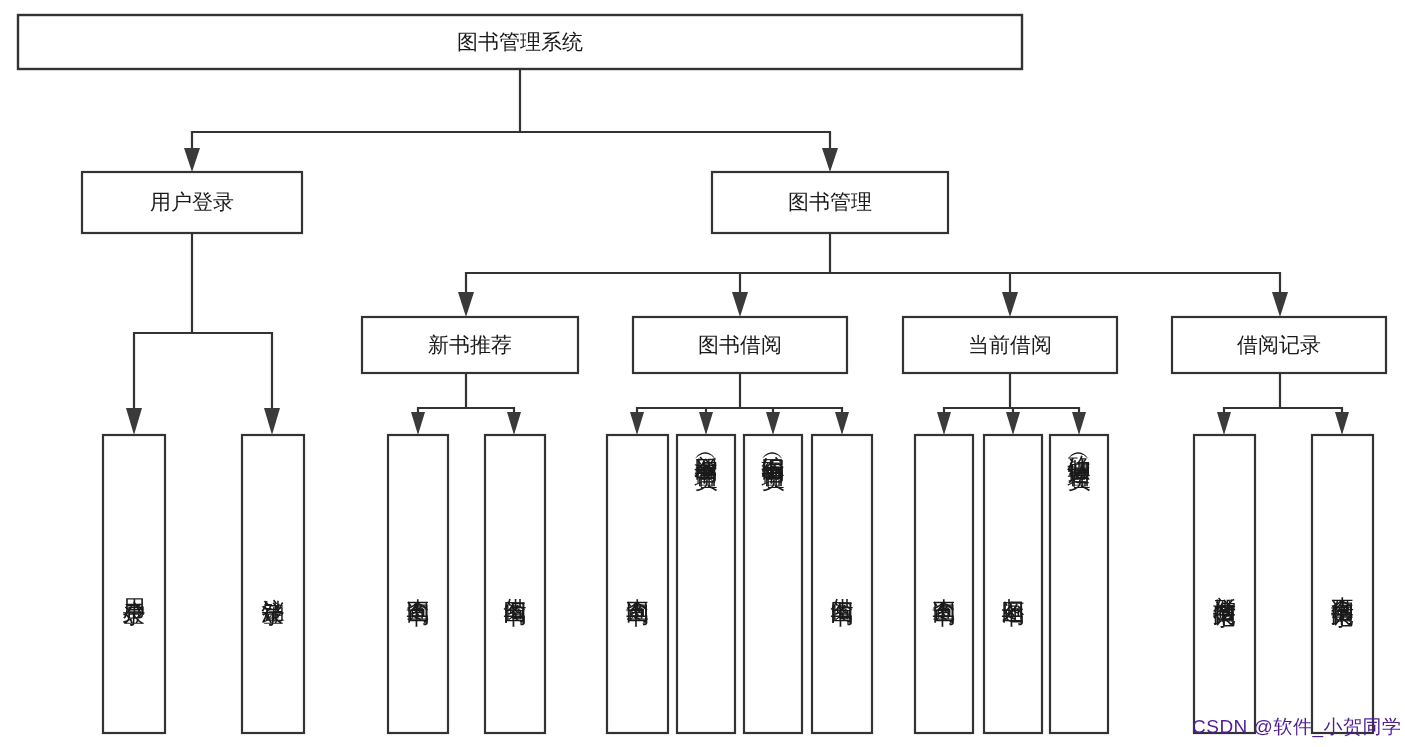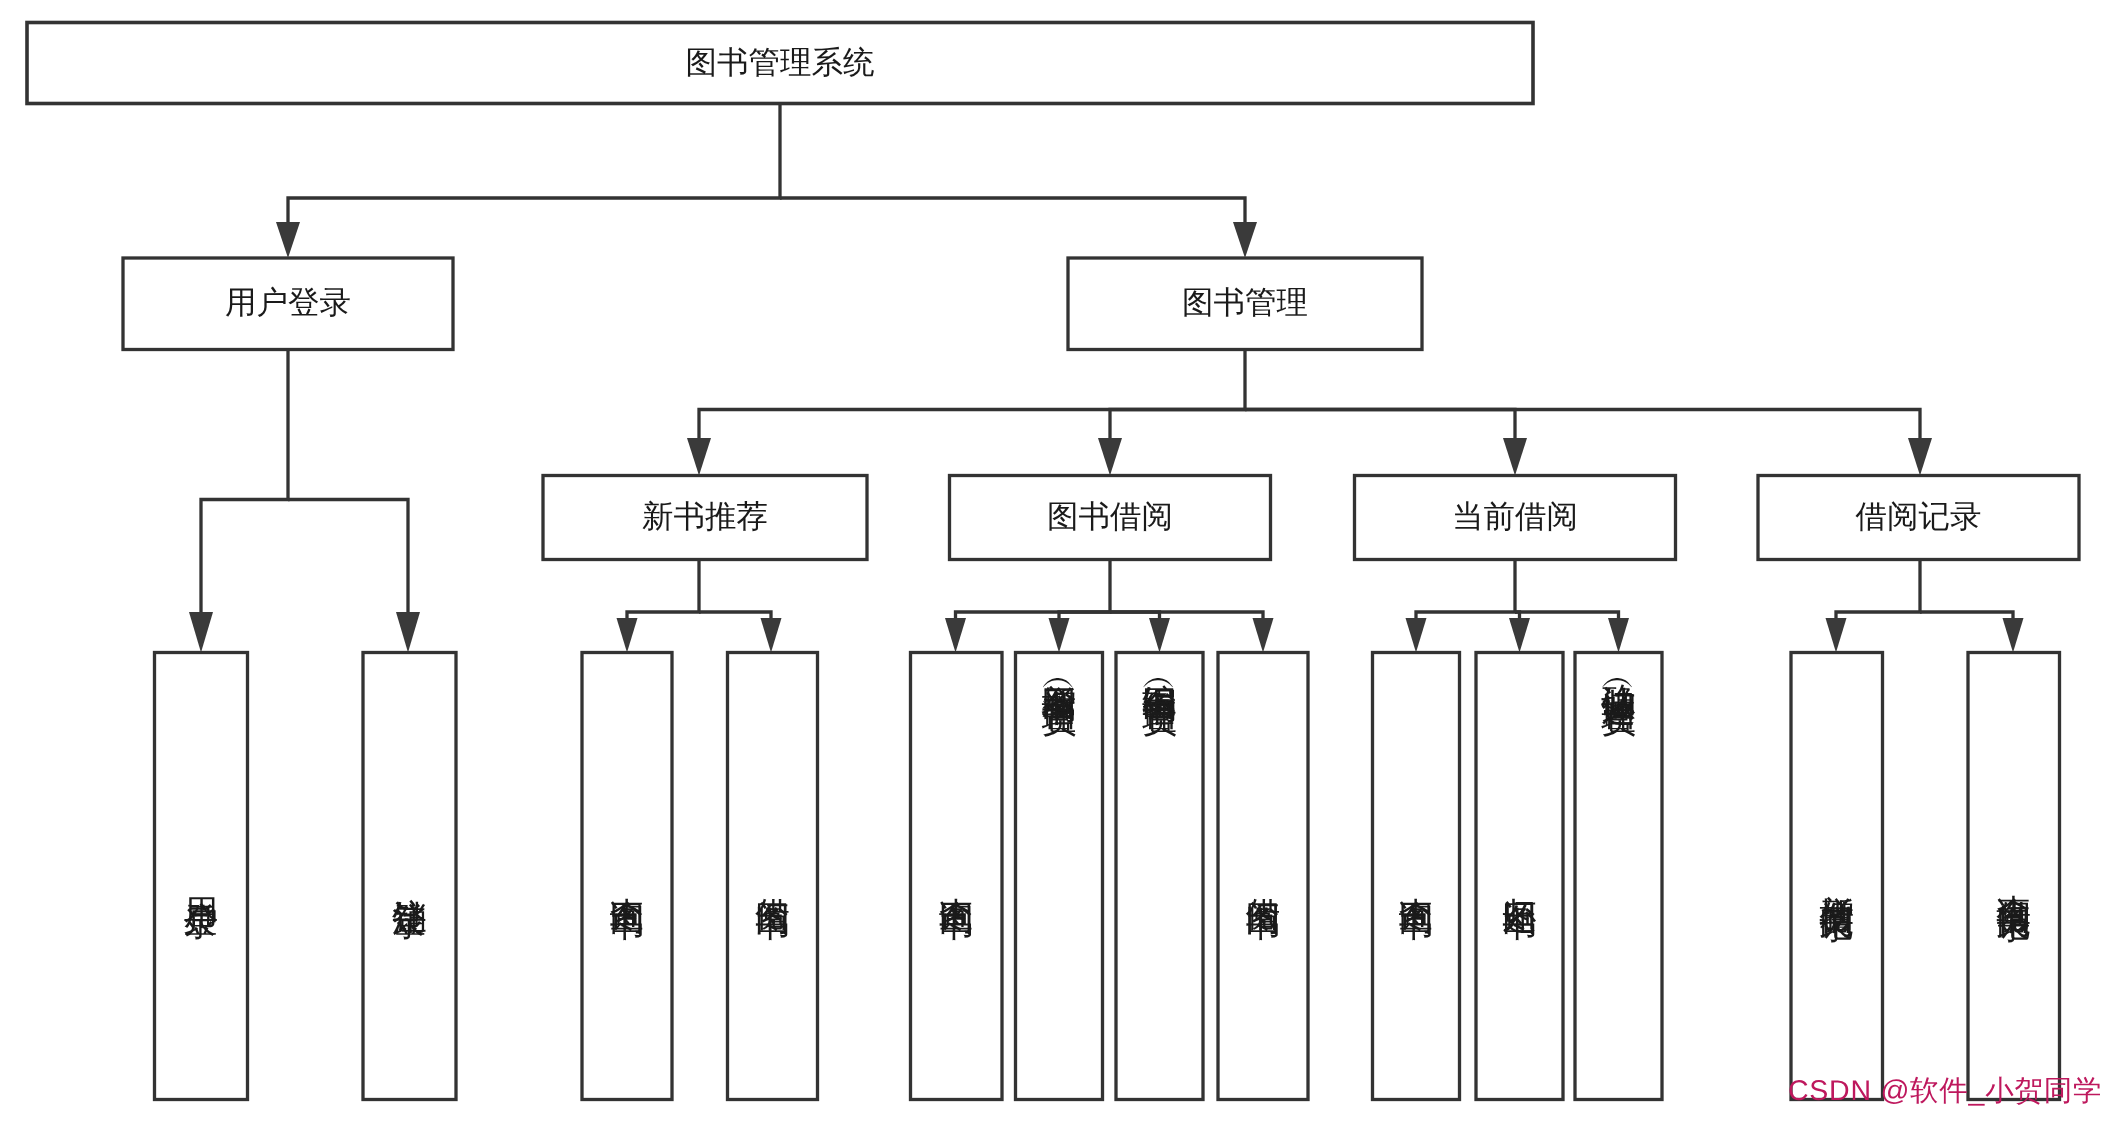--- a/index.html
+++ b/index.html
@@ -77,21 +77,21 @@
     line-height: 1.18;
     letter-spacing: 2px;
     color: #1a1a1a;
     white-space: nowrap;
     text-align: center;
   }
   .watermark {
     position: absolute;
     font-family: "Liberation Sans", "DejaVu Sans", sans-serif;
     font-size: 19px;
-    color: #be185d;
+    color: #4c1d95;
     white-space: nowrap;
     pointer-events: none;
     letter-spacing: 0.5px;
   }
 </style>
 </head>
 <body>
 
 <div id="diagram-root">
 

